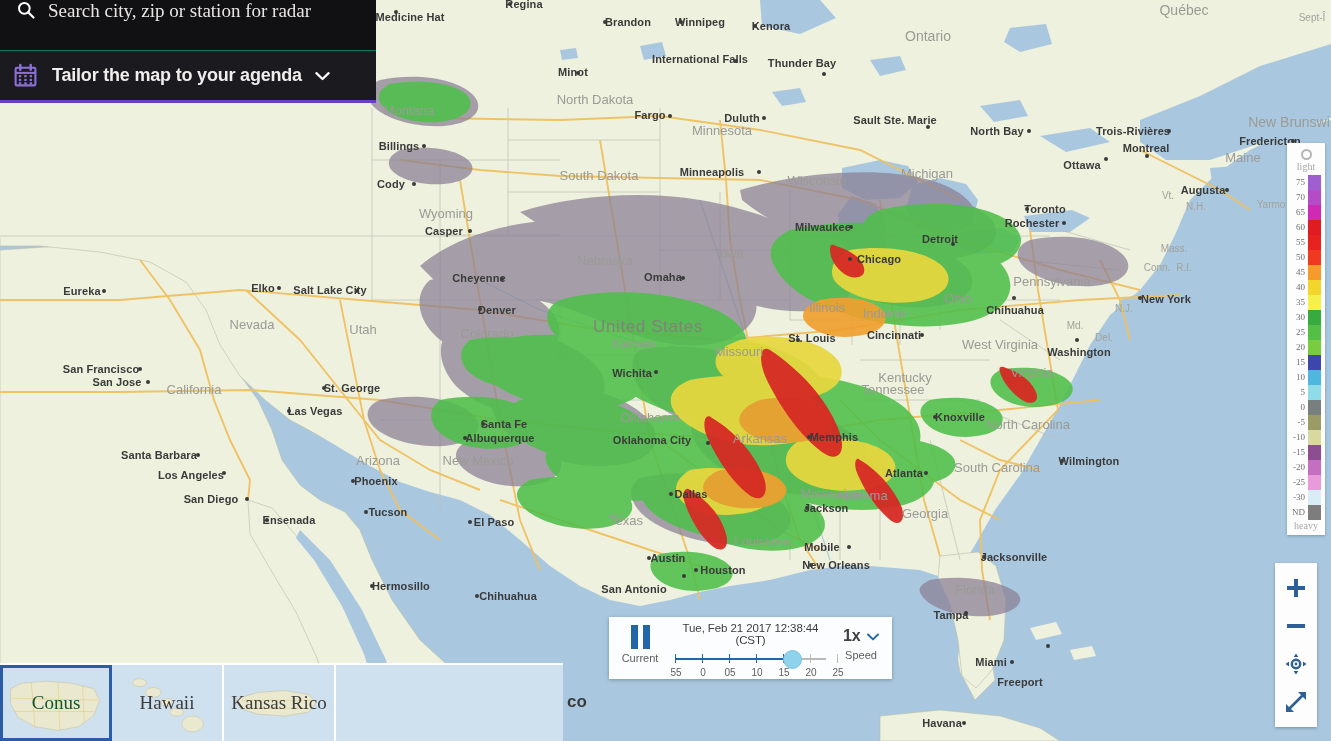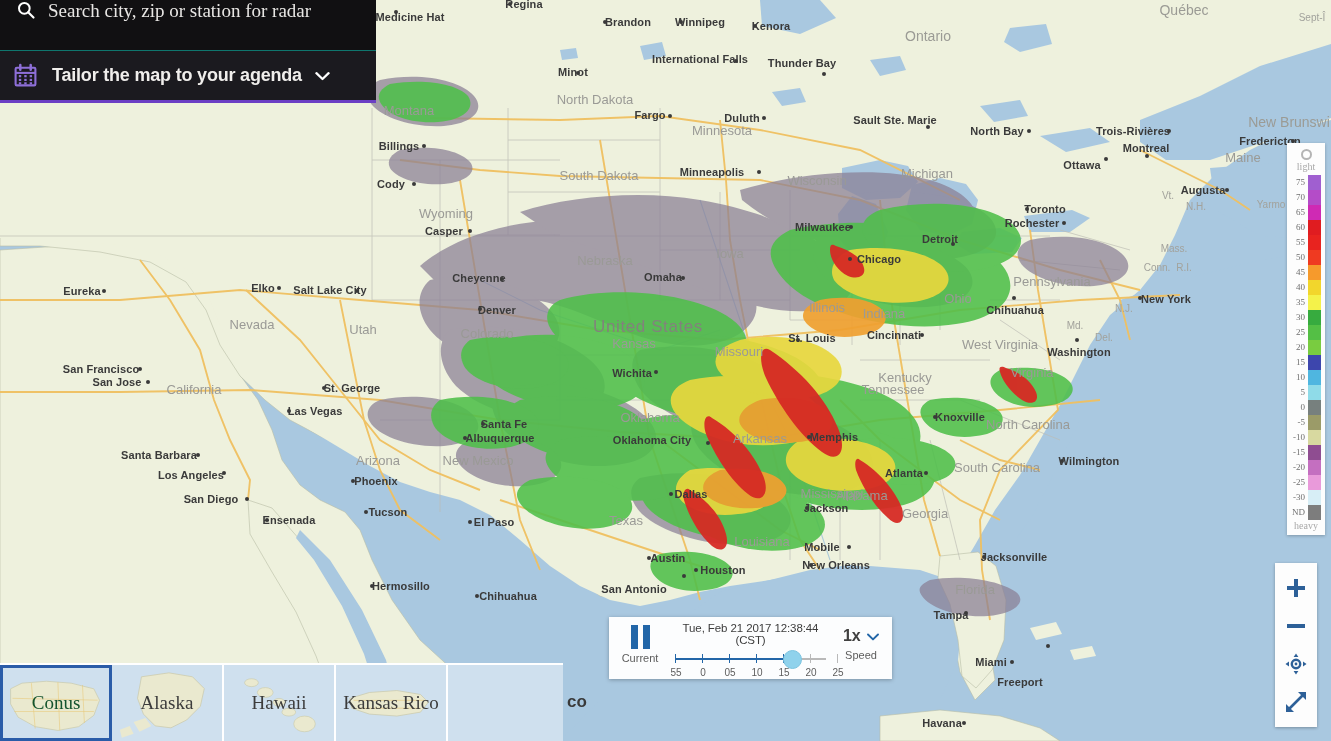--- a/index.html
+++ b/index.html
@@ -875,29 +875,20 @@
               <path d="M30,16 L34,64"></path>
               <path d="M58,15 L60,66"></path>
               <path d="M84,18 L86,58"></path>
             </g>
           </svg></div>
         <span class="region-name">Conus</span>
       </div>
       <div class="region-tab">
         <div class="region-thumb"><svg viewBox="0 0 112 78" preserveAspectRatio="none">
             <rect width="112" height="78" fill="#cfe0ee"></rect>
-            <path d="M30,12 L58,8 L82,12 L94,24 L90,42 L76,56 L60,64 L44,62 L32,50 L26,34 Z" fill="#eae9cf" stroke="#c9c8a8" stroke-width="0.7"></path>
-            <path d="M22,58 L34,54 L40,62 L28,68 Z" fill="#eae9cf"></path>
-            <path d="M8,66 L18,62 L22,70 L10,74 Z" fill="#eae9cf"></path>
-          </svg></div>
-        <span class="region-name">Alaska</span>
-      </div>
-      <div class="region-tab">
-        <div class="region-thumb"><svg viewBox="0 0 112 78" preserveAspectRatio="none">
-            <rect width="112" height="78" fill="#cfe0ee"></rect>
             <g fill="#eae9cf" stroke="#c9c8a8" stroke-width="0.6">
               <ellipse cx="28" cy="18" rx="7" ry="4"></ellipse>
               <ellipse cx="42" cy="28" rx="8" ry="5"></ellipse>
               <ellipse cx="56" cy="38" rx="6" ry="4"></ellipse>
               <ellipse cx="66" cy="48" rx="7" ry="4"></ellipse>
               <ellipse cx="82" cy="60" rx="11" ry="8"></ellipse>
             </g>
           </svg></div>
         <span class="region-name">Hawaii</span>
       </div>

